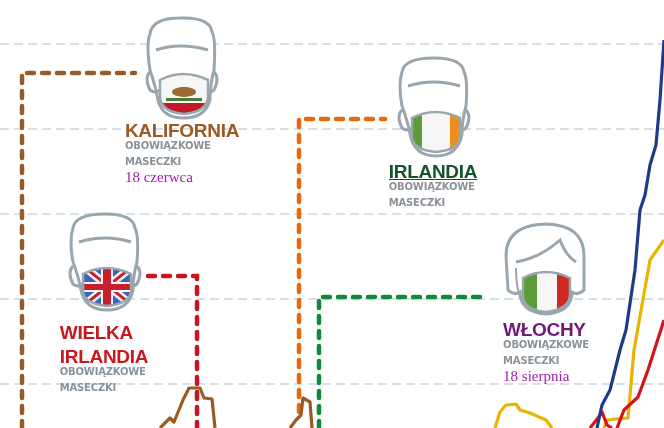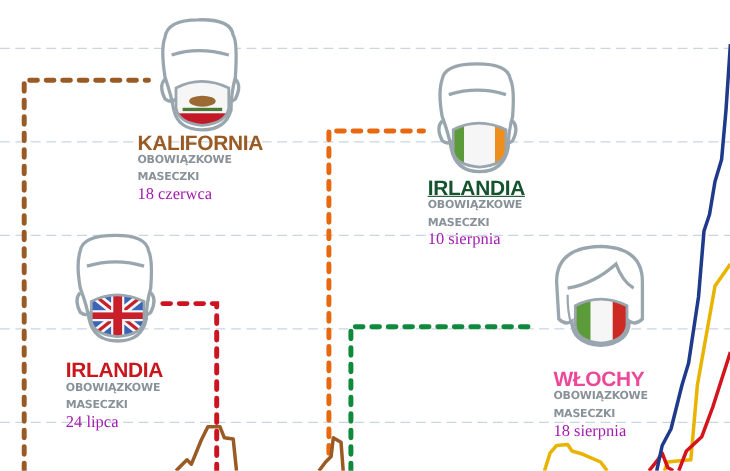--- a/index.html
+++ b/index.html
@@ -117,28 +117,27 @@
   <span class="country" style="color:#9a5a24;">KALIFORNIA</span>
   <span class="sub">OBOWIĄZKOWE</span>
   <span class="sub">MASECZKI</span>
   <span class="date">18 czerwca</span>
 </div>
 
 <div class="label-block" style="left:433px; top:162px;">
   <span class="country" style="color:#14532d;text-decoration:underline;">IRLANDIA</span>
   <span class="sub">OBOWIĄZKOWE</span>
   <span class="sub">MASECZKI</span>
-  <span class="date">10 sierpnia</span>
 </div>
 
 <div class="label-block" style="left:104px; top:323px;">
+  <span class="country ctry-line" style="color:#c8171d;">WIELKA</span>
   <span class="country ctry-line" style="color:#c8171d; margin-top:5px;">IRLANDIA</span>
   <span class="sub">OBOWIĄZKOWE</span>
   <span class="sub">MASECZKI</span>
-  <span class="date">24 lipca</span>
 </div>
 
 <div class="label-block" style="left:546px; top:320px;">
-  <span class="country" style="color:#ec4899;margin-top:16px;">WŁOCHY</span>
+  <span class="country" style="color:#701a75;">WŁOCHY</span>
   <span class="sub">OBOWIĄZKOWE</span>
   <span class="sub">MASECZKI</span>
   <span class="date">18 sierpnia</span>
 </div>
 
 </body></html>

